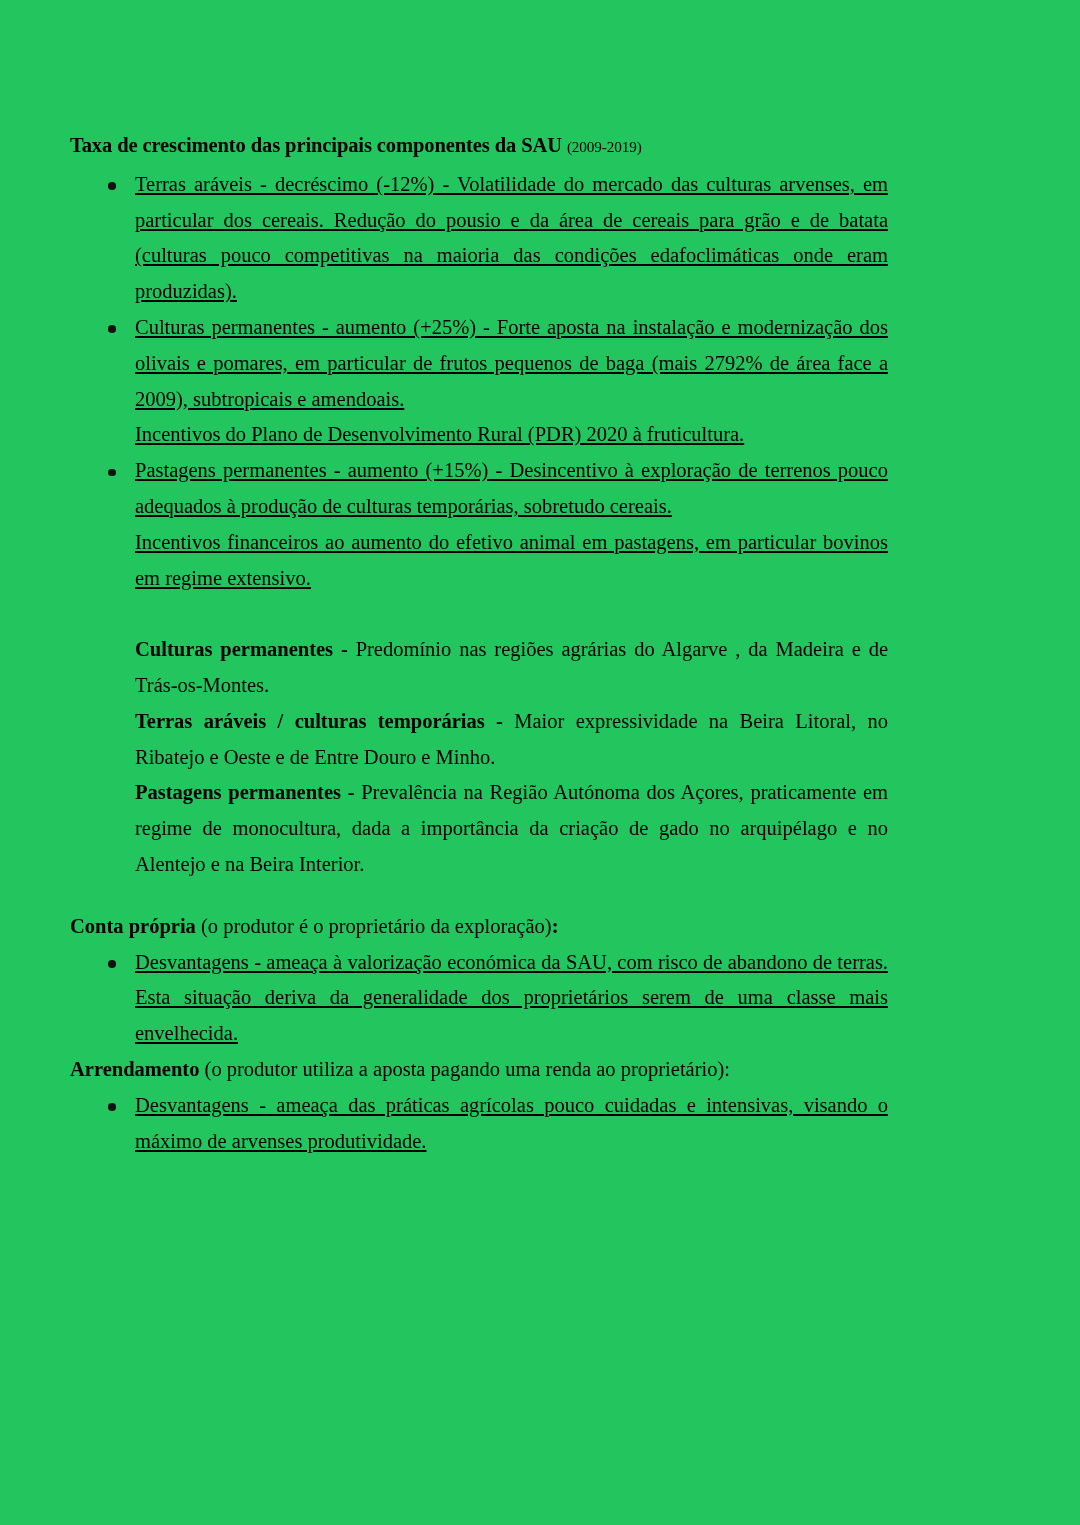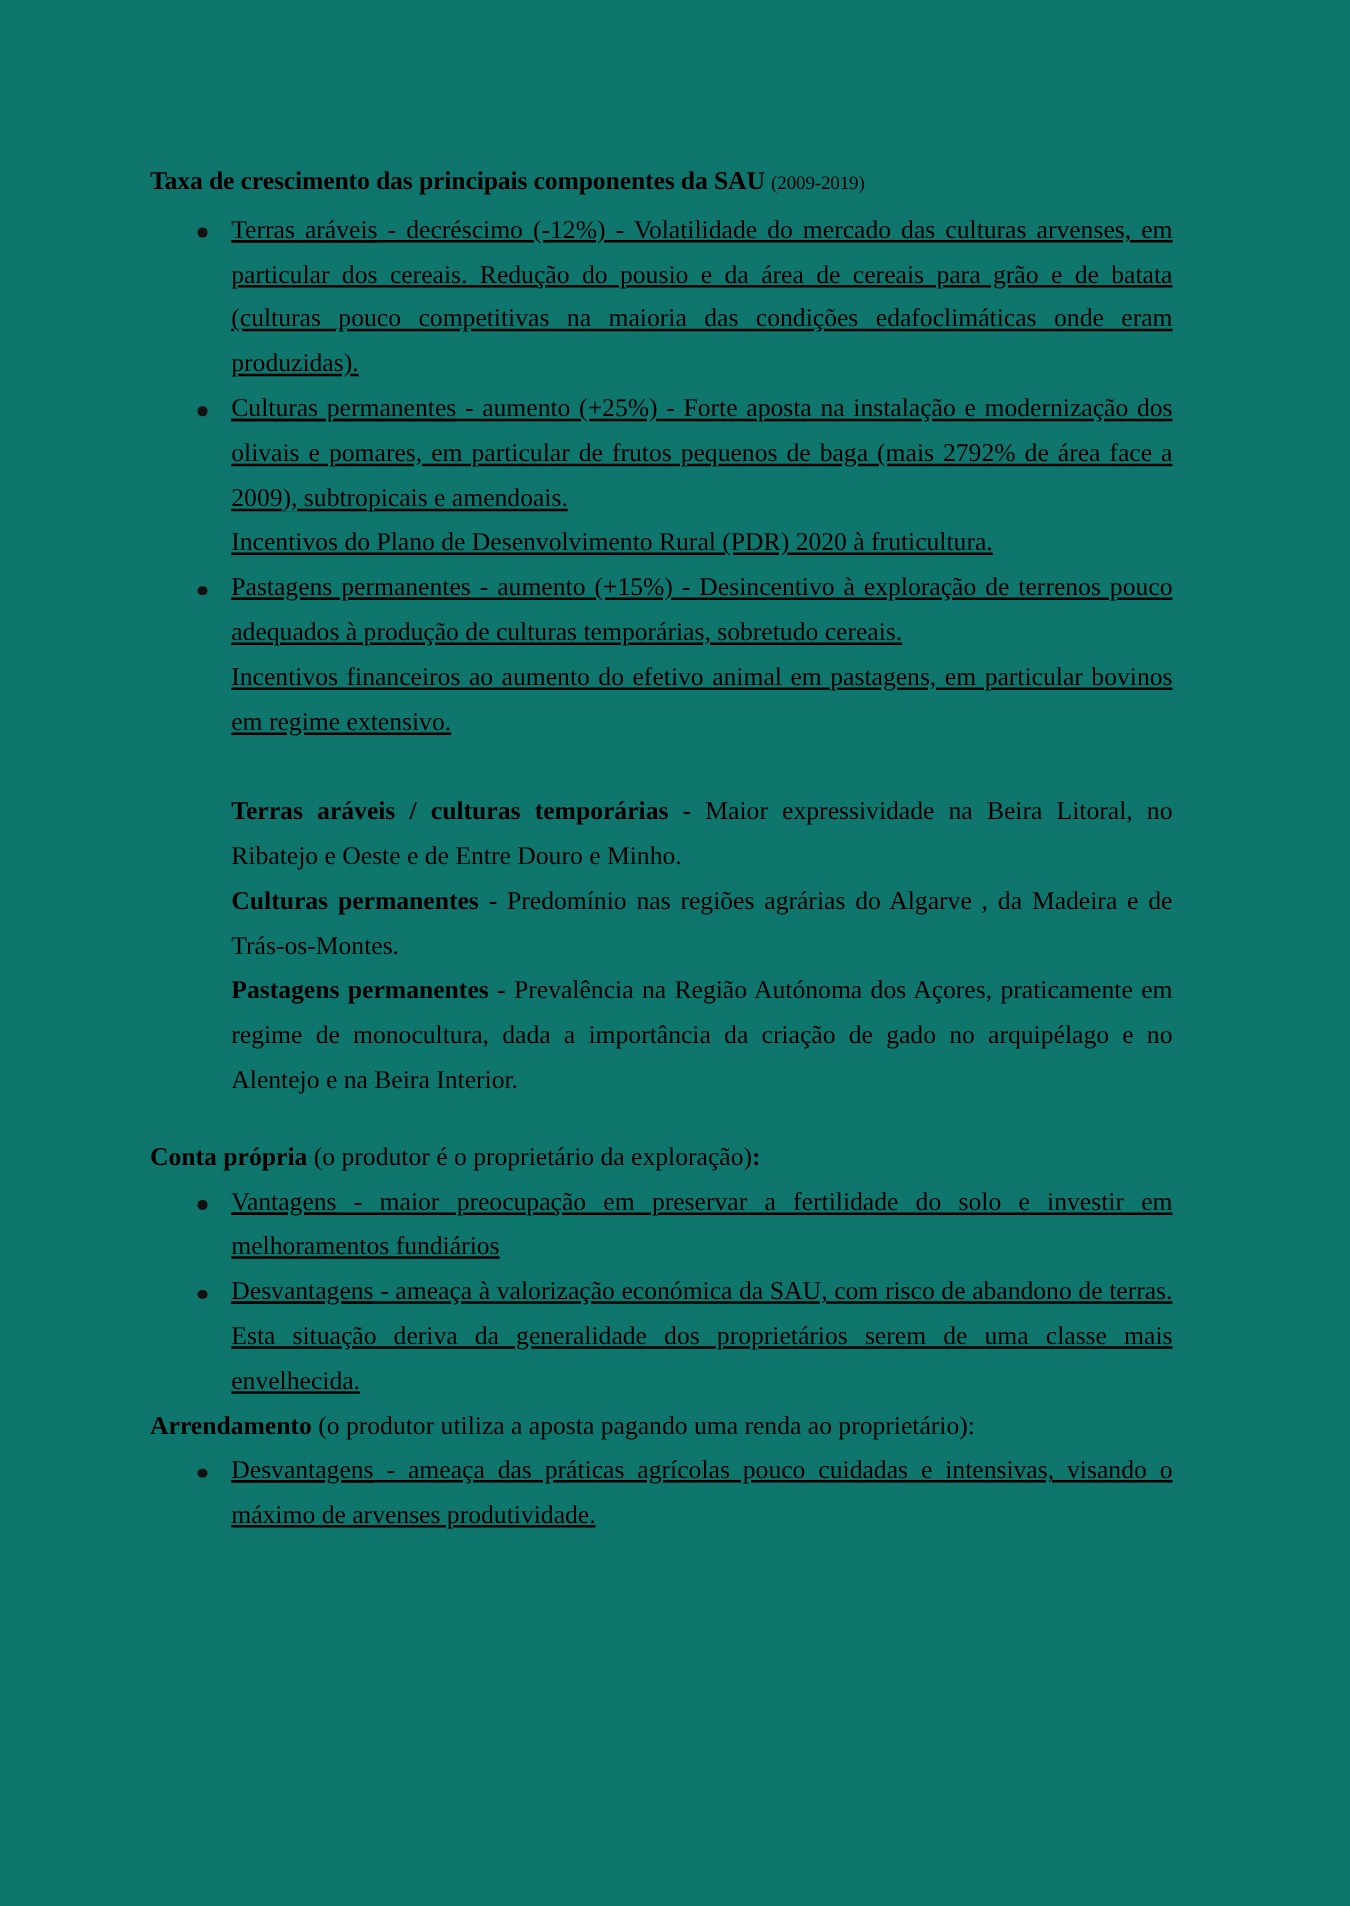--- a/index.html
+++ b/index.html
@@ -12,23 +12,23 @@
     width: 1080px;
     height: 1525px;
     font-family: "Liberation Serif", "DejaVu Serif", serif;
     color: #000000;
     -webkit-font-smoothing: antialiased;
   }
   .page {
     position: relative;
     width: 1080px;
     height: 1525px;
-    background: #0f766e;
+    background: #22c55e;
     box-sizing: border-box;
-    padding: 128px 132px 0 120px;
+    padding: 128px 132px 0 70px;
   }
   .doc-body {
     width: 818px;
     font-size: 20.5px;
     line-height: 35.8px;
     text-align: justify;
     text-justify: inter-word;
   }
 
   
@@ -129,32 +129,29 @@
         <span class="cont"><span class="u">Culturas permanentes</span><span> - aumento (+25%) - Forte aposta na instalação e modernização dos olivais e pomares, em particular de frutos pequenos de baga (mais 2792% de área face a 2009), subtropicais e amendoais.</span></span>
         <span class="cont last-line-natural">Incentivos do Plano de Desenvolvimento Rural (PDR) 2020 à fruticultura.</span>
       </li>
       <li>
         <span class="cont"><span class="u">Pastagens permanentes</span><span> - aumento (+15%) - Desincentivo à exploração de terrenos pouco adequados à produção de culturas temporárias, sobretudo cereais.</span></span>
         <span class="cont">Incentivos financeiros ao aumento do efetivo animal em pastagens, em particular bovinos em regime extensivo.</span>
       </li>
     </ul>
 
     <div class="indent-block">
+      <p><span class="b">Culturas permanentes - </span><span>Predomínio nas regiões agrárias do Algarve , da Madeira e de Trás-os-Montes.</span></p>
       <p><span class="b">Terras aráveis / culturas temporárias - </span><span>Maior expressividade na Beira Litoral, no Ribatejo e Oeste e de Entre Douro e Minho.</span></p>
-      <p><span class="b">Culturas permanentes - </span><span>Predomínio nas regiões agrárias do Algarve , da Madeira e de Trás-os-Montes.</span></p>
       <p><span class="b">Pastagens permanentes - </span><span>Prevalência na Região Autónoma dos Açores, praticamente em regime de monocultura, dada a importância da criação de gado no arquipélago e no Alentejo e na Beira Interior.</span></p>
     </div>
 
 
     <p class="lead"><span class="b">Conta própria</span><span> (o produtor é o proprietário da exploração)</span><span class="b">:</span></p>
 
     <ul class="bul">
-      <li>
-        <span class="cont"><span class="u">Vantagens</span><span> - maior preocupação em preservar a fertilidade do solo e investir em melhoramentos fundiários</span></span>
-      </li>
       <li>
         <span class="cont"><span class="u">Desvantagens</span><span> - ameaça à valorização económica da SAU, com risco de abandono de terras. Esta situação deriva da generalidade dos proprietários serem de uma classe mais envelhecida.</span></span>
       </li>
     </ul>
 
     <p class="lead tight"><span class="b">Arrendamento</span><span> (o produtor utiliza a aposta pagando uma renda ao proprietário)</span><span>:</span></p>
 
     <ul class="bul">
       <li>
         <span class="cont"><span class="u">Desvantagens</span><span> - ameaça das práticas agrícolas pouco cuidadas e intensivas, visando o máximo de arvenses produtividade.</span></span>

